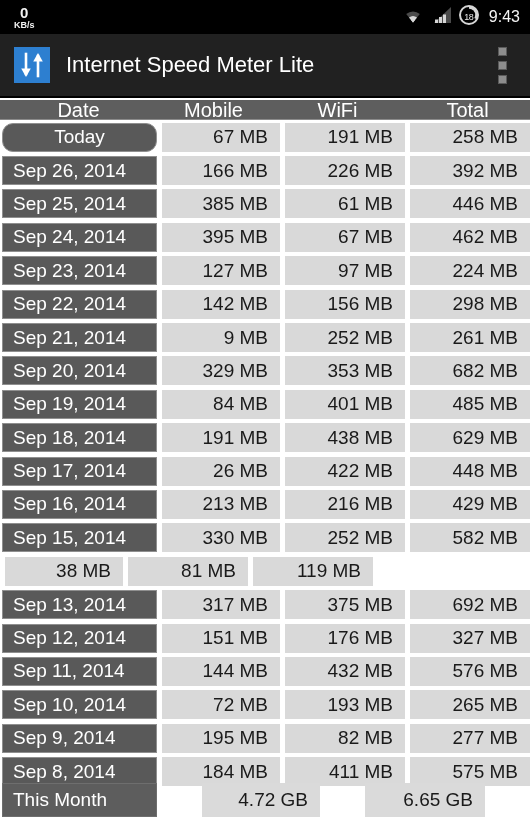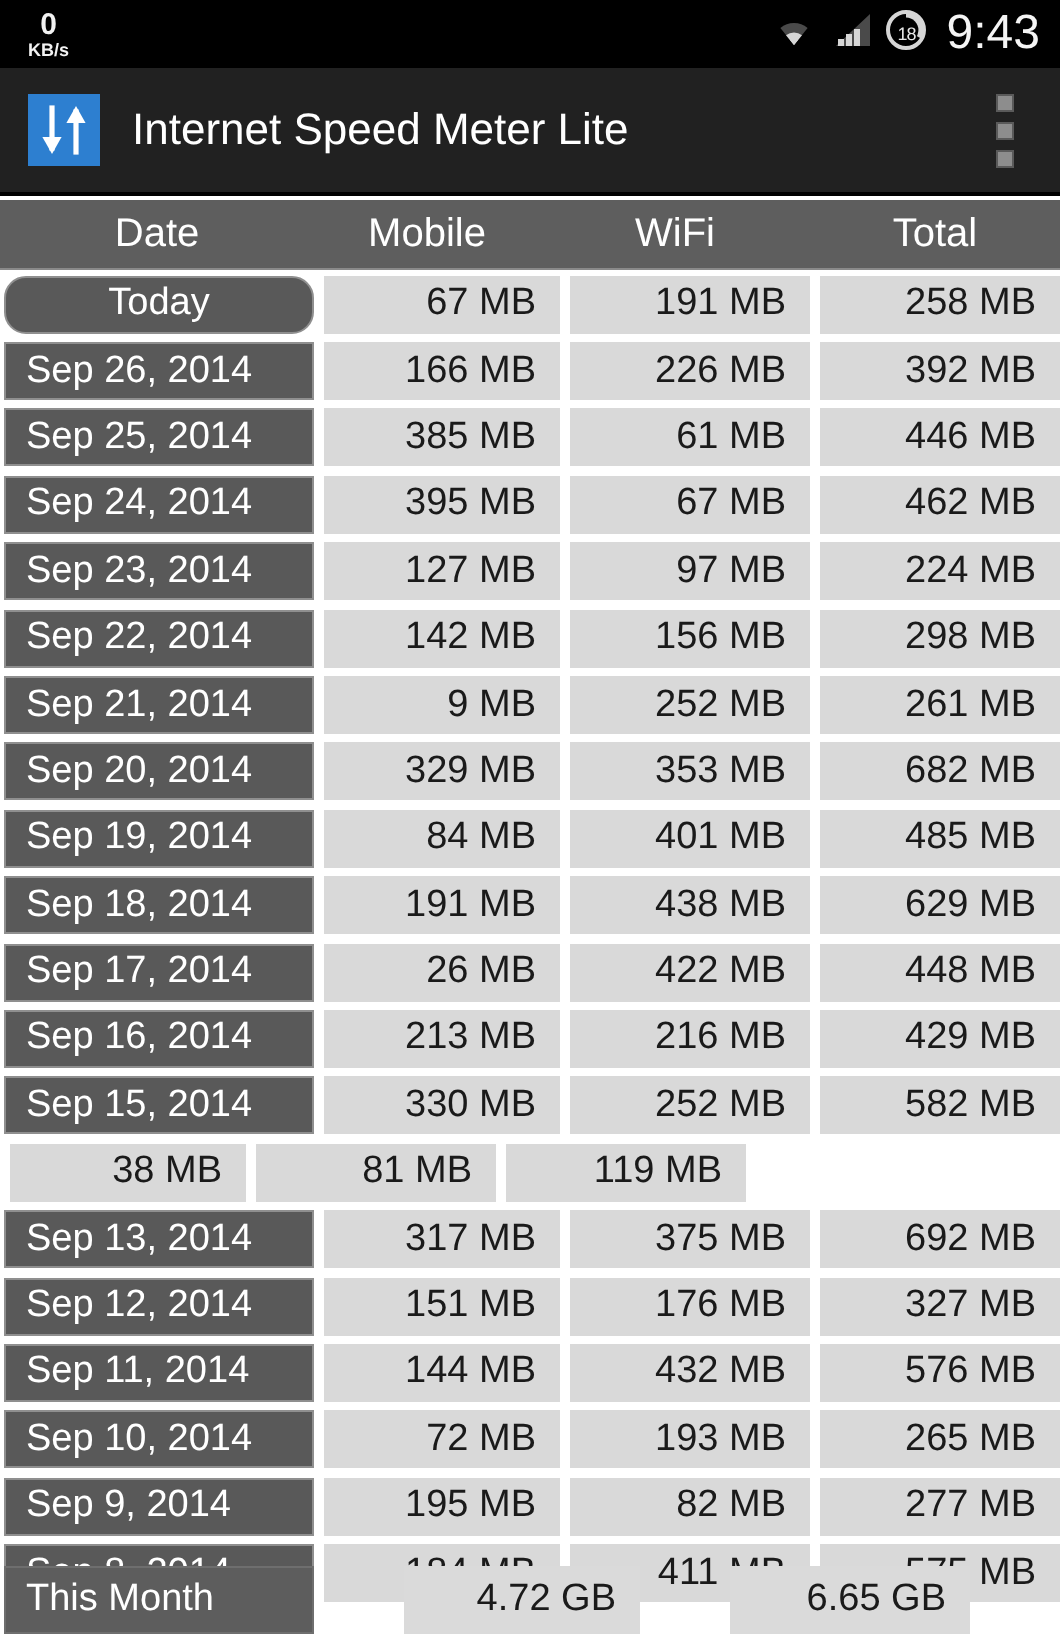--- a/index.html
+++ b/index.html
@@ -41,21 +41,21 @@
   .icon-wifi { display:block; }
   .icon-signal { display:block; }
   .icon-batt { display:block; position:relative;text-align:center; }
   .batt-num {
     position:absolute; left:0; top:0; width:100%; height:100%;
     display:flex; align-items:center; justify-content:center;
     font-size:9px; color:#e8e8e8; font-weight:normal;
     letter-spacing:-0.5px;
   }
   .clock {
-    font-size:24px; color:#f5f5f5; font-weight:normal;
+    font-size:16px; color:#f5f5f5; font-weight:normal;
     margin-left:3px; letter-spacing:0px;
   }
 
   
   .actionbar {
     height:64px;
     background:#212121;
     display:flex;
     align-items:center;
     padding:0 8px 0 14px;
@@ -93,21 +93,21 @@
   .table-wrap {
     position:absolute;
     left:0; top:100px;
     width:530px;
     height:717px;
     background:#ffffff;
     overflow:hidden;
   }
   .thead {
     display:flex;
-    height:35px;
+    height:20px;
     background:#5e5e5e;
     border-bottom:1px solid #8a8a8a;
     align-items:center;
   }
   .thead .th {
     color:#ffffff;
     font-size:20px;
     text-align:center;
     line-height:1;
   }

